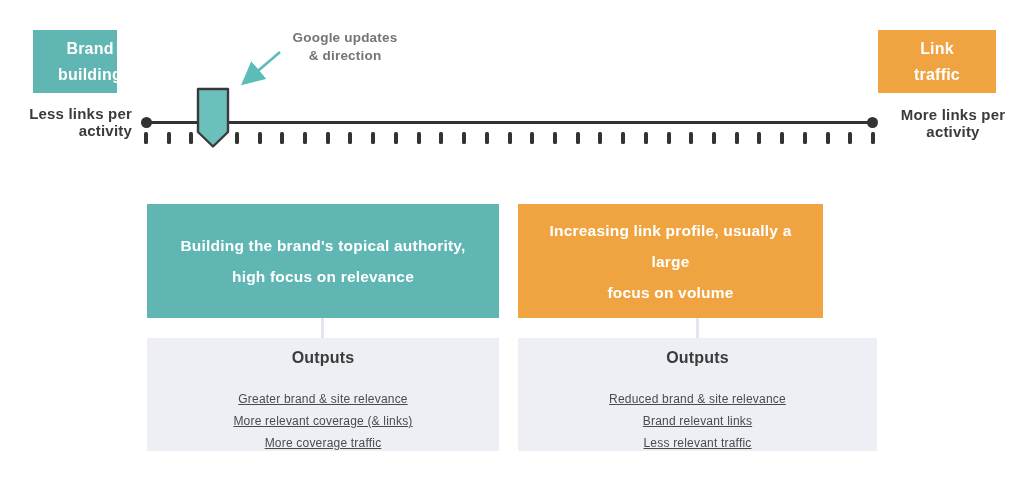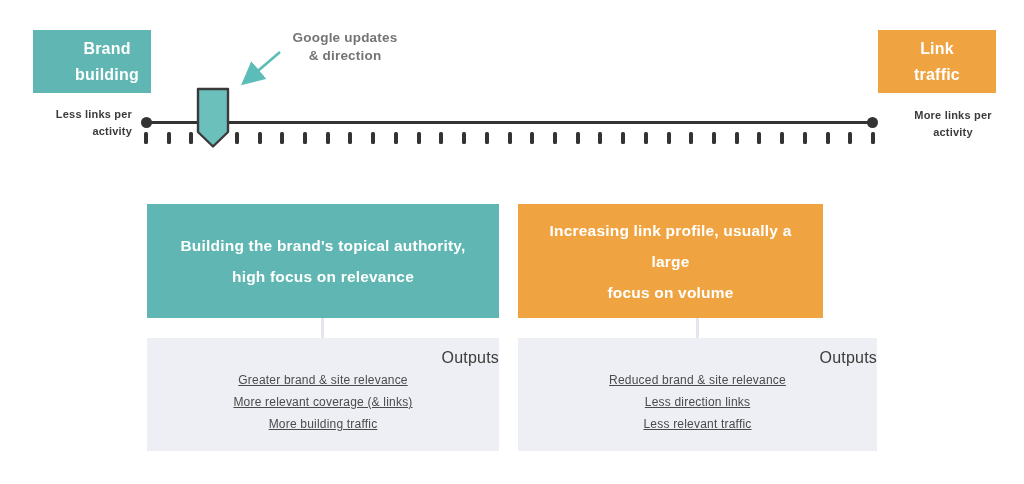--- a/index.html
+++ b/index.html
@@ -38,25 +38,25 @@
     align-items: center;
     justify-content: center;
     color: var(--white);
     font-weight: bold;
     font-size: 16px;
     line-height: 26px;
     text-align: center;
     white-space: pre-line;
     letter-spacing: 0.2px;
   }
-  .tag-left  { left: 33px;  top: 30px; width: 118px; height: 63px; background: var(--teal); padding-left: 30px; }
+  .tag-left  { left: 33px;  top: 30px; width: 84px; height: 63px; background: var(--teal); padding-left: 30px; }
   .tag-right { left: 878px; top: 30px; width: 118px; height: 63px; background: var(--orange); }
   .axis-label {
     position: absolute;
-    font-size: 11px;
+    font-size: 15px;
     font-weight: bold;
     line-height: 16.5px;
     color: var(--dark);
     white-space: pre-line;
     letter-spacing: 0.2px;
   }
   .axis-label-left  { left: 18px;  top: 106px; width: 114px; text-align: right; }
   .axis-label-right { left: 893px; top: 107px; width: 120px; text-align: center; }
   .ruler-line {
     position: absolute;
@@ -139,26 +139,25 @@
     top: 338px;
     height: 113px;
     background: var(--outputs_bg);
     text-align: center;
     padding-top: 9px;
   }
   .outputs-box-left  { left: 147px; width: 352px; }
   .outputs-box-right { left: 518px; width: 359px; }
   .outputs-title {
     font-size: 16px;
-    font-weight: normal;
+    font-weight: bold;
     color: var(--dark);
     line-height: 21px;
-    margin-bottom: 1px;
-    letter-spacing: 0.2px;
-    text-align: right;
+    margin-bottom: 20px;
+    letter-spacing: 0.2px;
   }
   .outputs-item {
     font-size: 12px;
     color: var(--text);
     line-height: 22px;
     letter-spacing: 0.2px;
     text-decoration: underline;
   }
 </style>
 </head>
@@ -238,28 +237,28 @@
 
   <div class="main-box main-box-left dotted">
     <span>Building the brand's topical authority,
 high focus on relevance</span>
   </div>
   <div class="connector connector-left"></div>
   <div class="outputs-box outputs-box-left dotted">
     <div class="outputs-title">Outputs</div>
     <div class="outputs-item">Greater brand &amp; site relevance</div>
     <div class="outputs-item">More relevant coverage (&amp; links)</div>
-    <div class="outputs-item">More building traffic</div>
+    <div class="outputs-item">More coverage traffic</div>
   </div>
 
   <div class="main-box main-box-right dotted">
     <span>Increasing link profile, usually a large
 focus on volume</span>
   </div>
   <div class="connector connector-right"></div>
   <div class="outputs-box outputs-box-right dotted">
     <div class="outputs-title">Outputs</div>
     <div class="outputs-item">Reduced brand &amp; site relevance</div>
-    <div class="outputs-item">Less direction links</div>
+    <div class="outputs-item">Brand relevant links</div>
     <div class="outputs-item">Less relevant traffic</div>
   </div>
 
 </div>
 
 </body></html>

